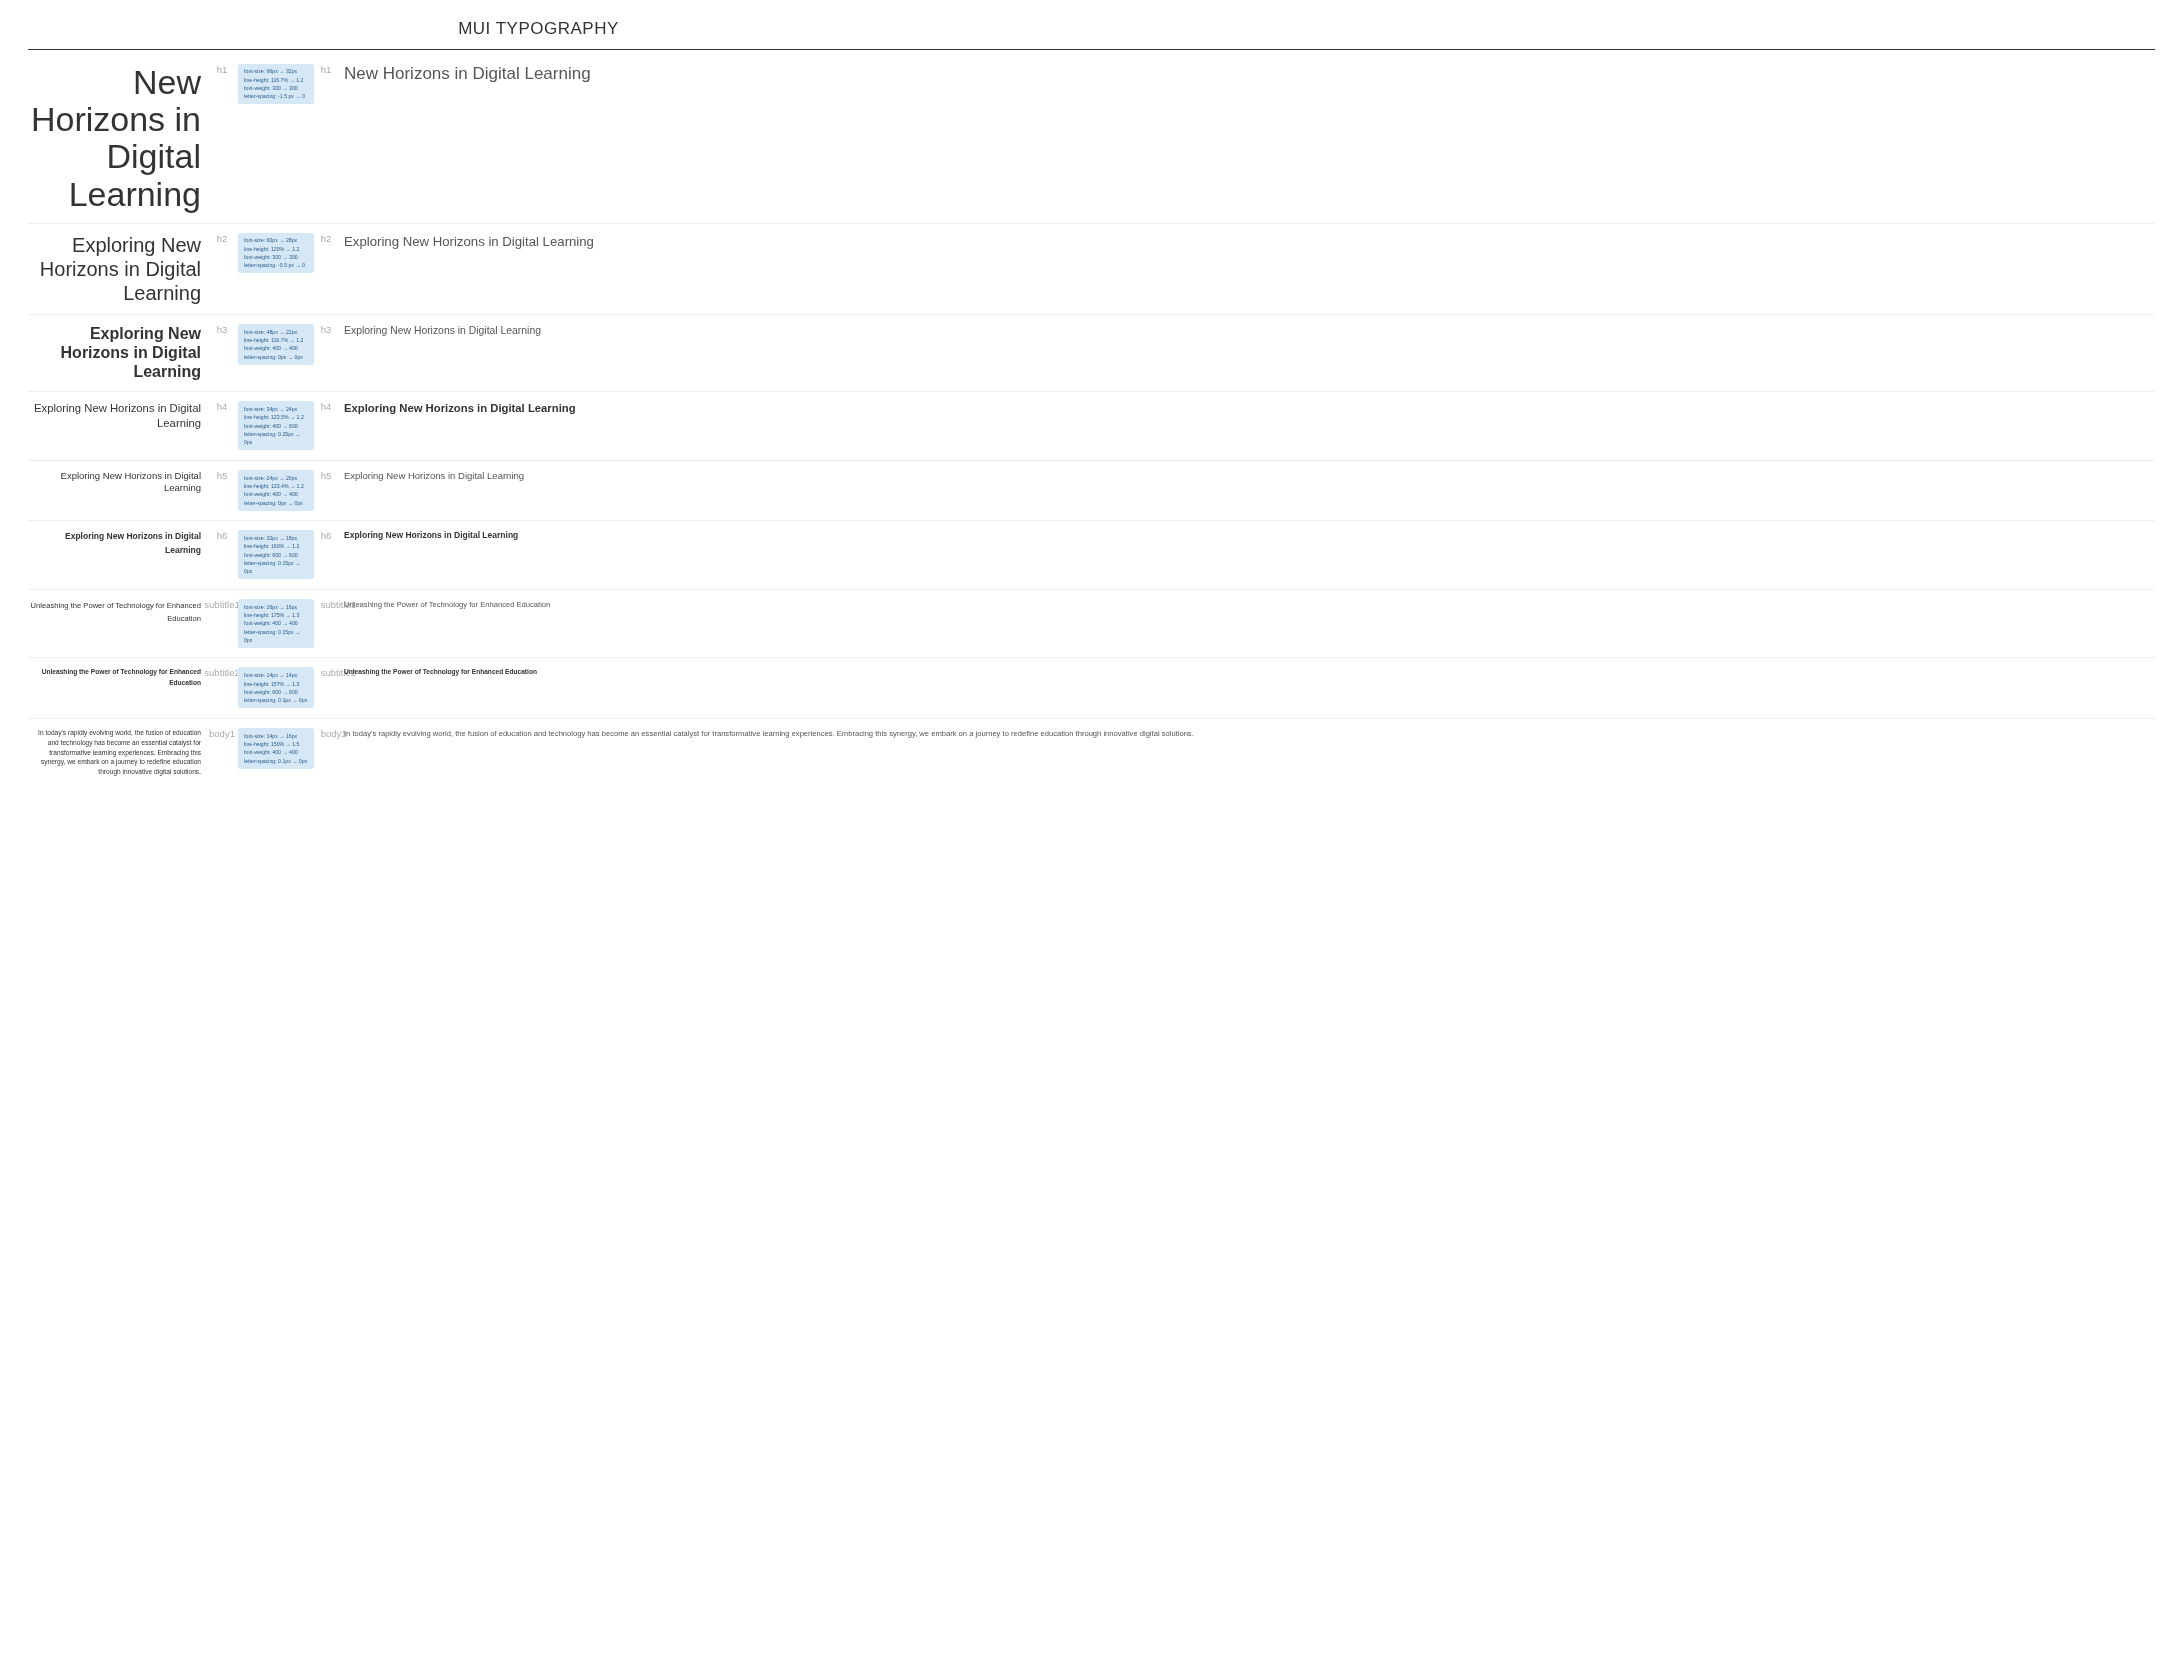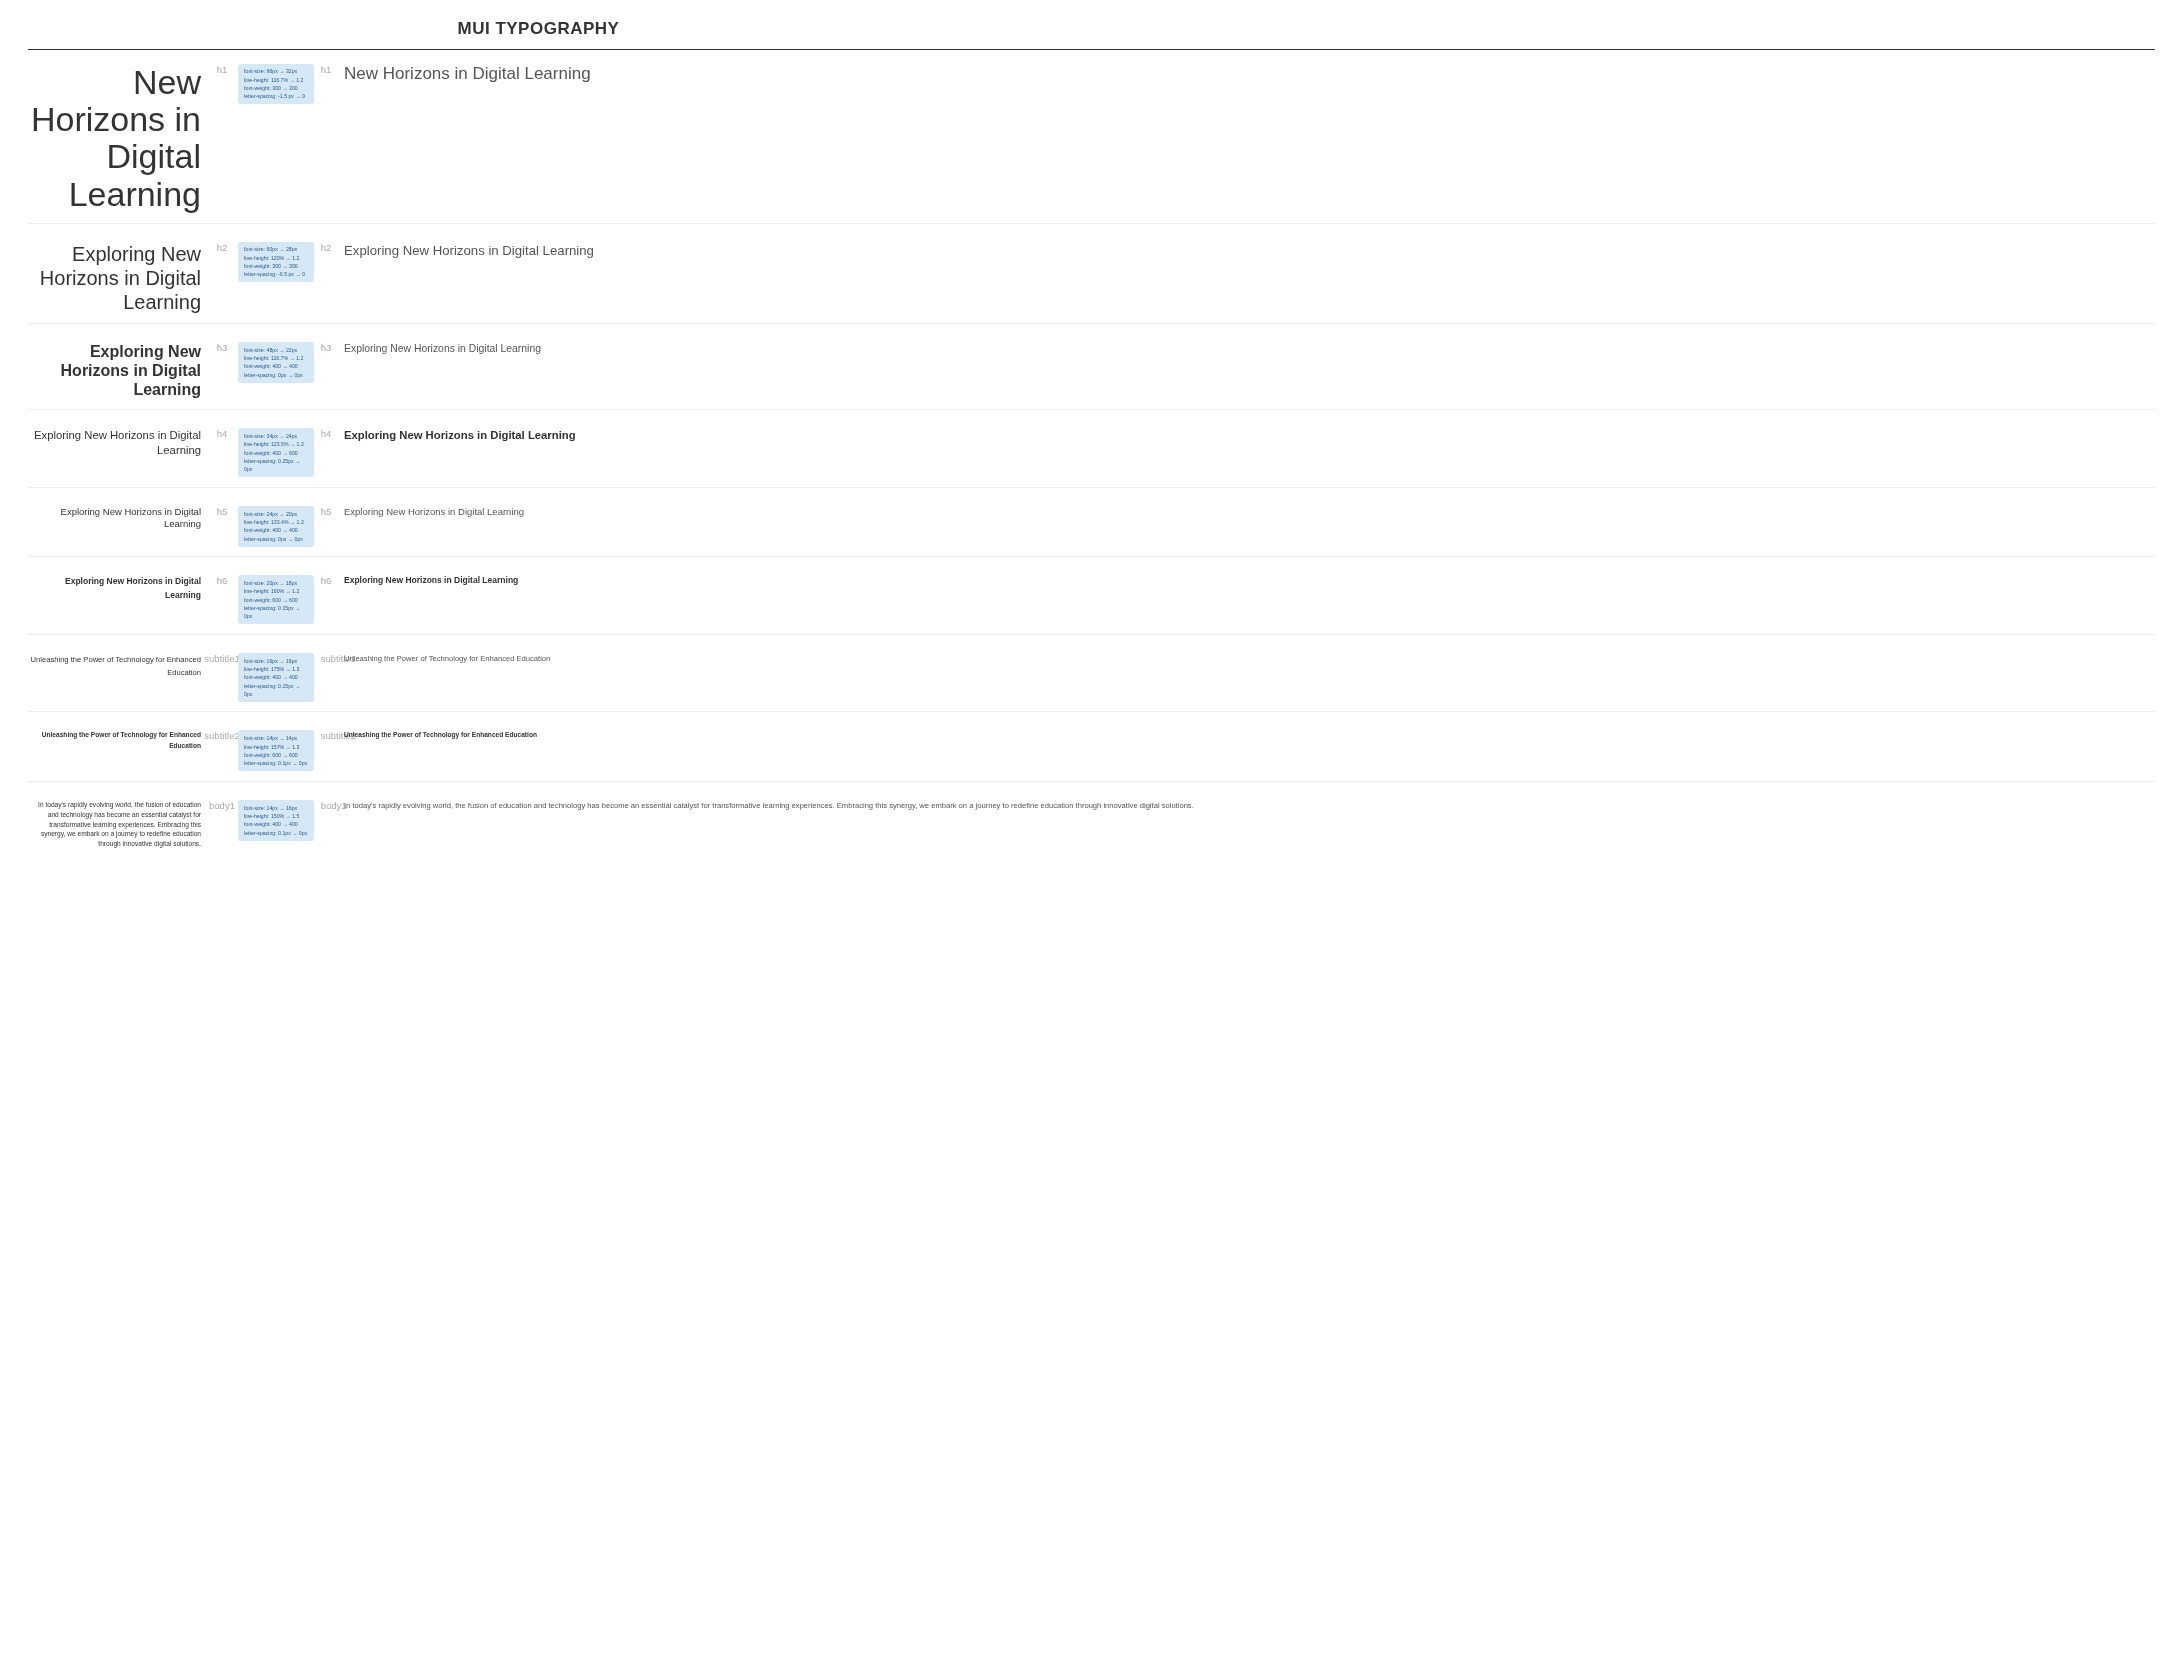--- a/index.html
+++ b/index.html
@@ -11,21 +11,21 @@
     }
 
     .page-header {
       display: flex;
       justify-content: space-between;
       margin-bottom: 9.5px;
     }
 
     .col-header {
       font-size: 17px;
-      font-weight: 700;
+      font-weight: 400;
       text-transform: uppercase;
       letter-spacing: 0.5px;
       width: 48%;
       text-align: center;
     }
 
     .divider {
       border: none;
       border-top: 0.9px solid #333;
       margin-bottom: 14px;
@@ -175,21 +175,21 @@
     .body1-paice {
       font-size: 7.6px;
       font-weight: 400;
       line-height: 1.5;
       color: #555;
     }
 
     .three-col {
       display: flex;
       align-items: flex-start;
-      margin-bottom: 18px;
+      margin-bottom: 9px;
       padding-bottom: 9.5px;
       border-bottom: 0.5px solid #eee;
     }
 
     .three-col:last-child {
       border-bottom: none;
     }
 
     .left-col {
       width: 180px;

